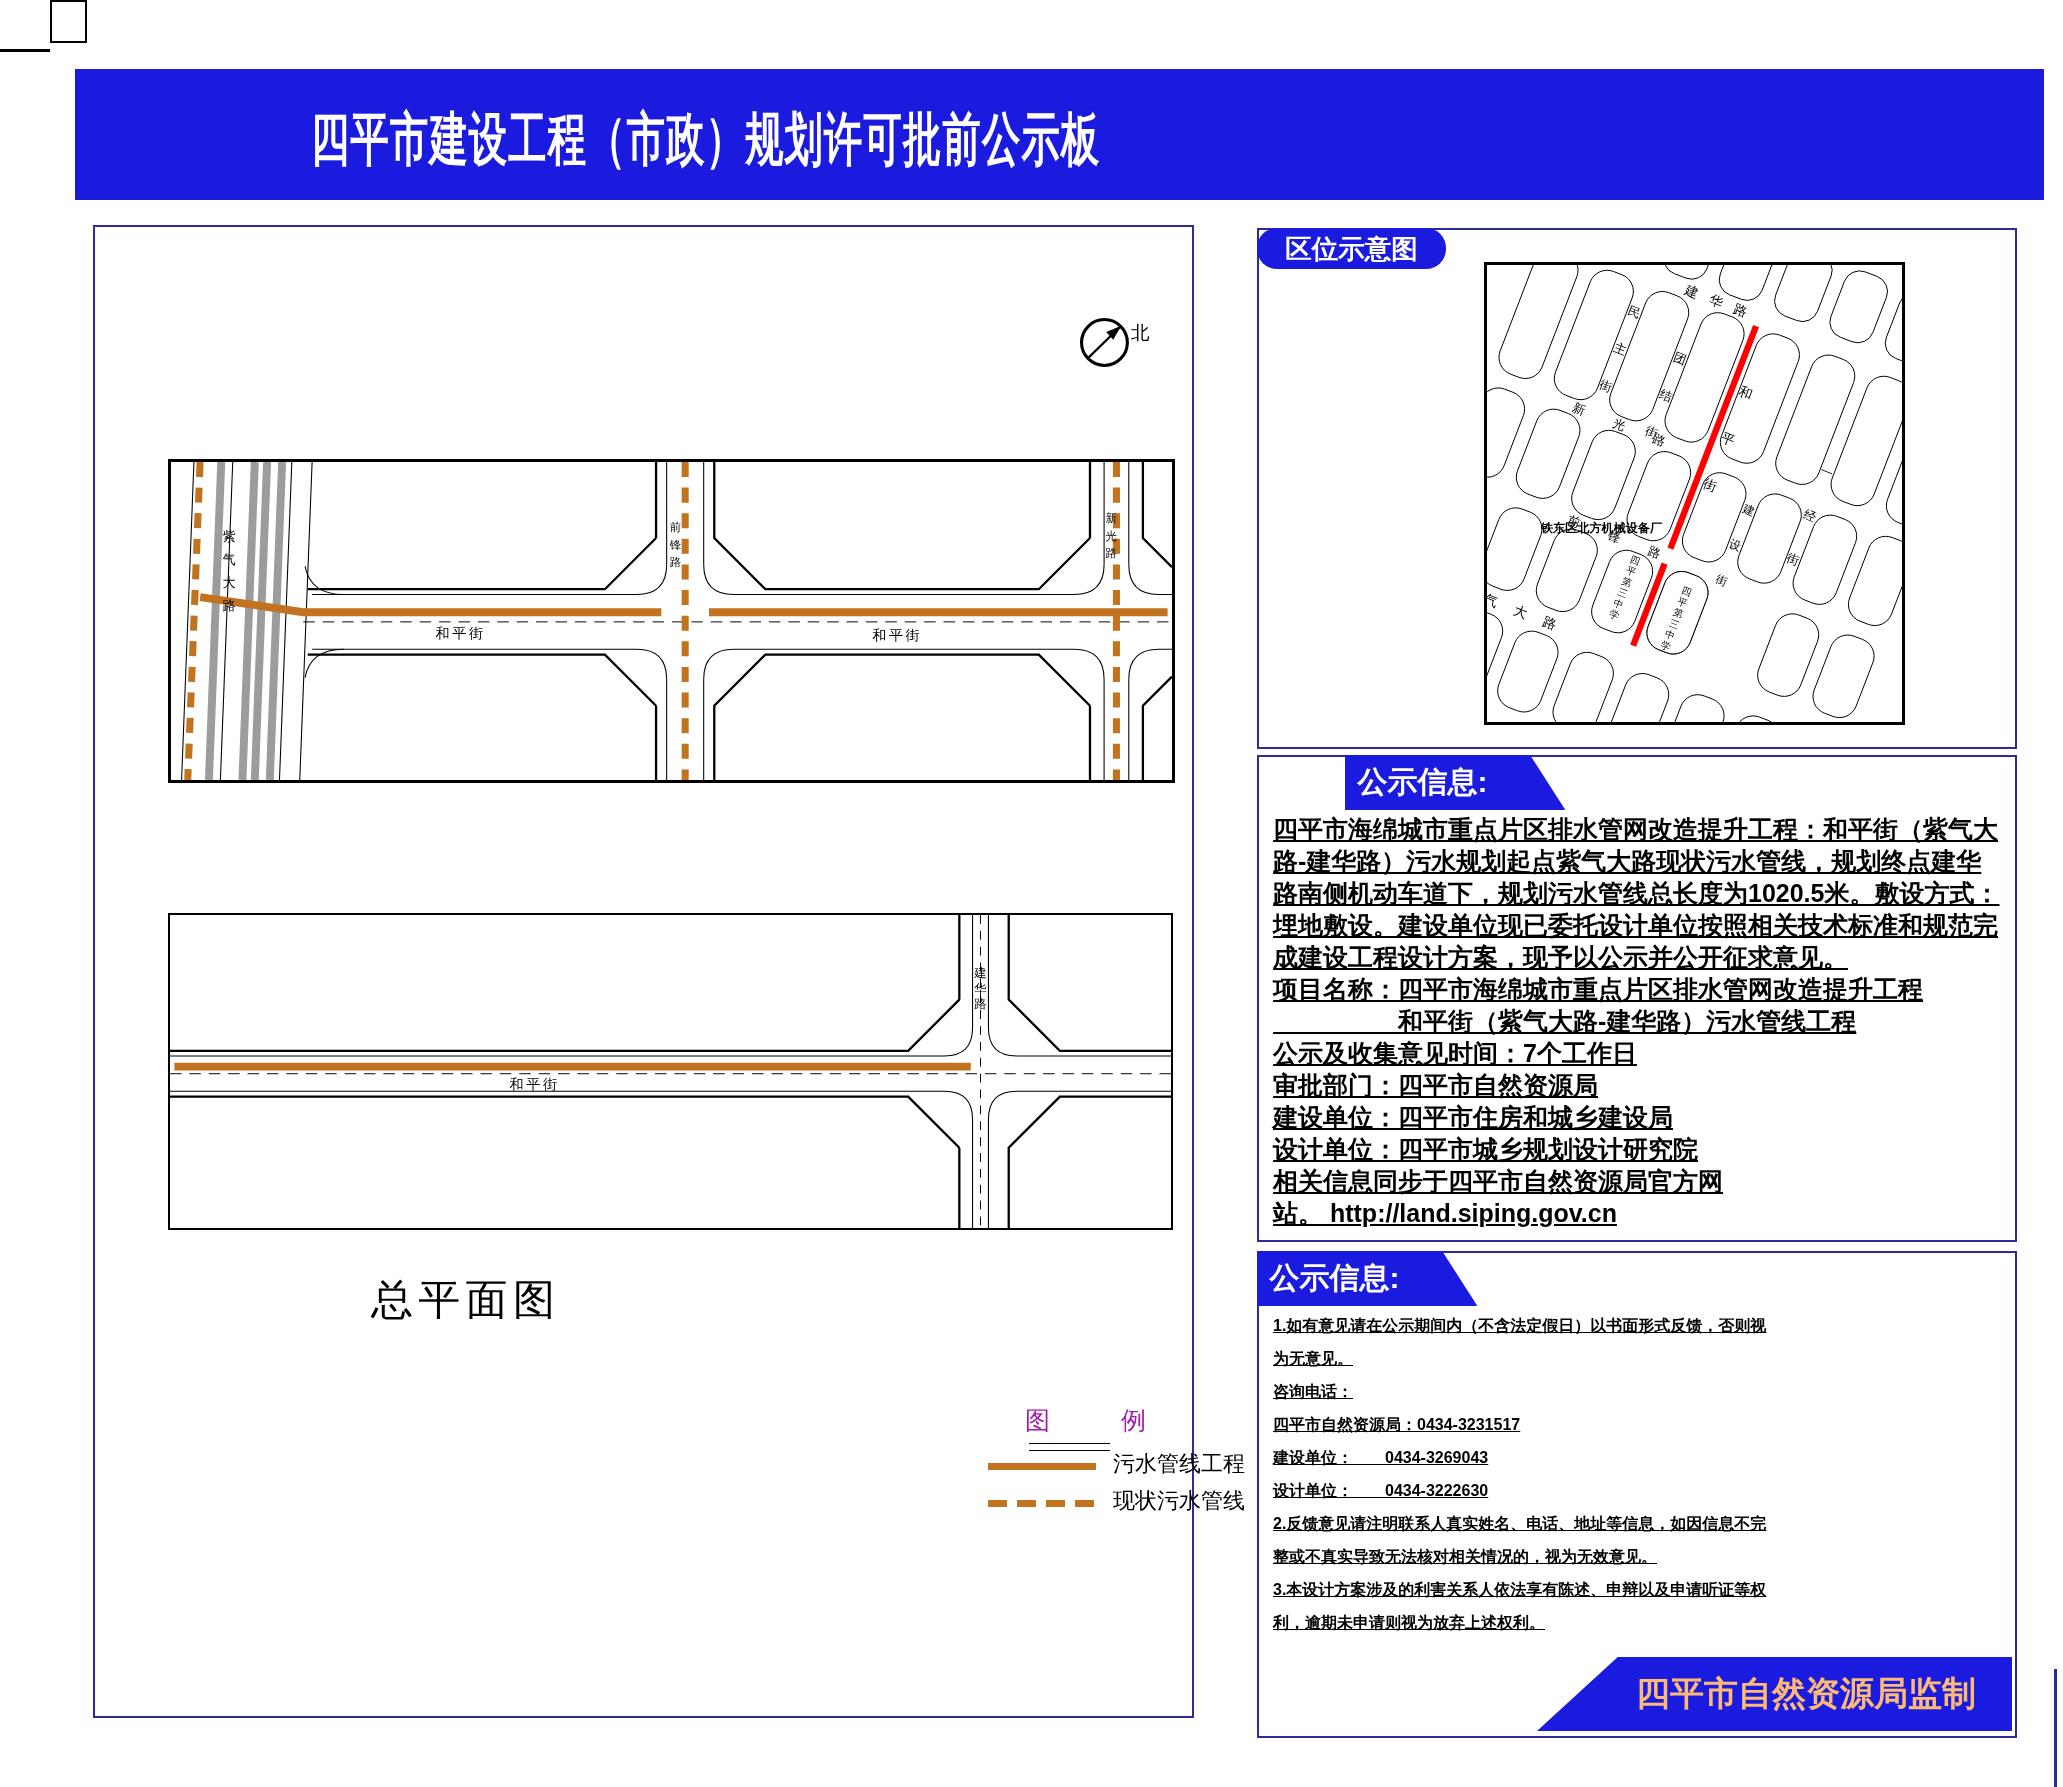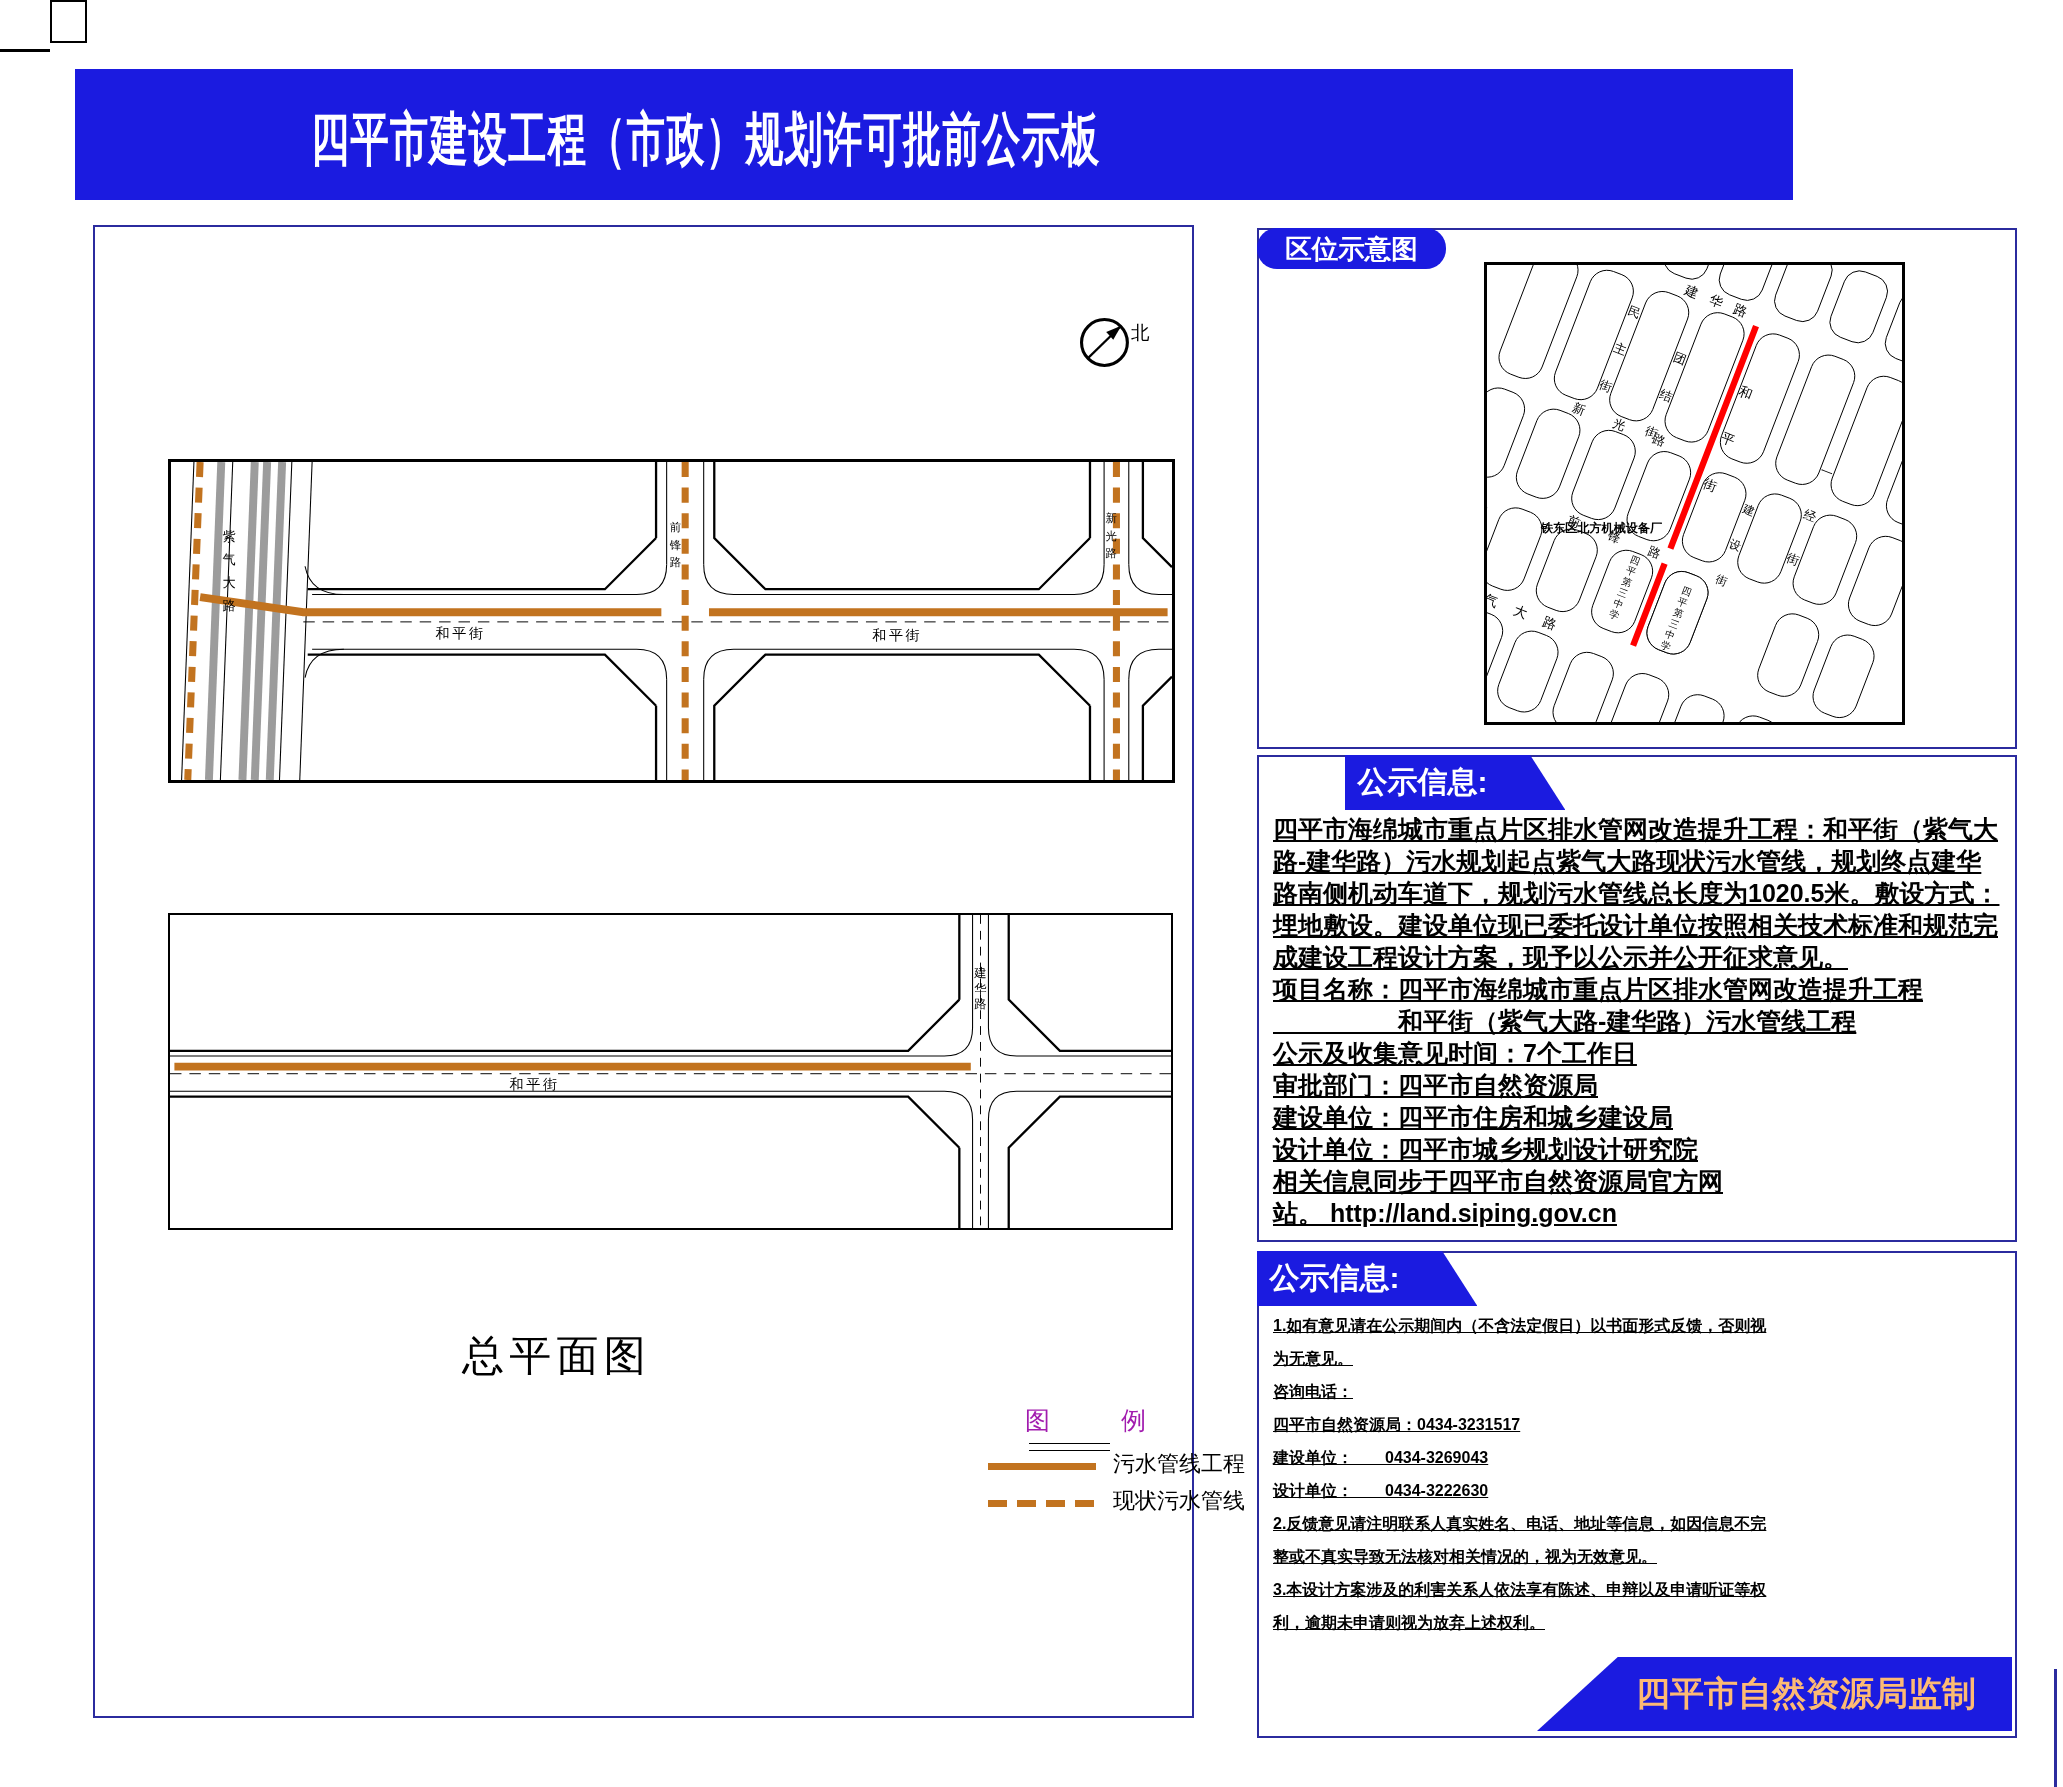--- a/index.html
+++ b/index.html
@@ -6,39 +6,39 @@
   body{
     position:relative;
     width:2064px;height:1787px;
     background:#fff;
     font-family:"Liberation Sans",sans-serif;
     overflow:hidden;
   }
   .abs{position:absolute;}
   
   .title-bar{
-    left:75px;top:69px;width:1718px;height:131px;
+    left:75px;top:69px;width:1969px;height:131px;
     background:var(--accent);
   }
   .title-text{
     position:absolute;left:236px;top:32px;
     color:#fff;font-weight:bold;font-size:58px;letter-spacing:1.8px;
     white-space:nowrap;
     transform:scaleX(0.66);transform-origin:left center;
   }
   .corner-box{left:50px;top:0;width:33px;height:39px;border:2.6px solid #000;}
   .corner-line{left:0;top:49px;width:50px;height:2.6px;background:#000;}
   
   .left-panel{left:93px;top:225px;width:1097px;height:1489px;border:2.6px solid var(--border_navy);background:#fff;}
   .plan-box{border:3.5px solid #000;background:#fff;}
   .plan-upper{left:168px;top:459px;width:1001px;height:318px;}
   .plan-lower{left:168px;top:913px;width:1001px;height:313px;border-width:2.6px;}
   .plan-box svg{display:block;width:100%;height:100%;}
   .caption{
-    left:371px;top:1328px;width:371px;text-align:center;
+    left:371px;top:1272px;width:371px;
     font-family:"Liberation Serif",serif;
     font-size:42px;letter-spacing:5.3px;color:#000;
   }
   
   .legend-title{left:1025px;top:1404px;width:124px;text-align:center;
     font-family:"Liberation Serif",serif;font-size:25px;letter-spacing:23px;color:#a21caf;white-space:nowrap;}
   .legend-rule{left:1029px;top:1443px;width:81px;height:6.2px;border-top:1.8px solid #000;border-bottom:1.8px solid #000;}
   .legend-line-solid{left:988px;top:1463px;width:108px;height:7px;background:var(--pipe_orange);}
   .legend-line-dashed{left:988px;top:1500px;width:113px;height:7px;
     background:repeating-linear-gradient(90deg,var(--pipe_orange) 0 19.4px,transparent 19.4px 29px);}

